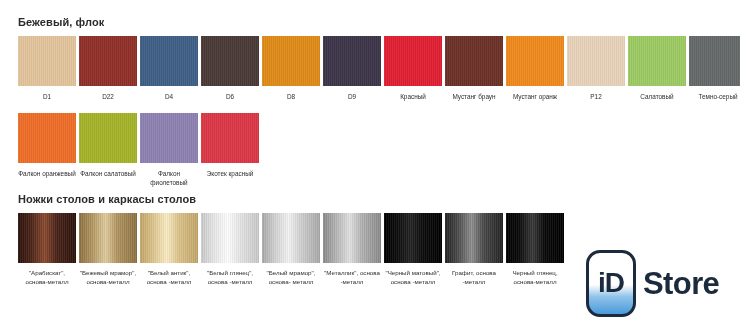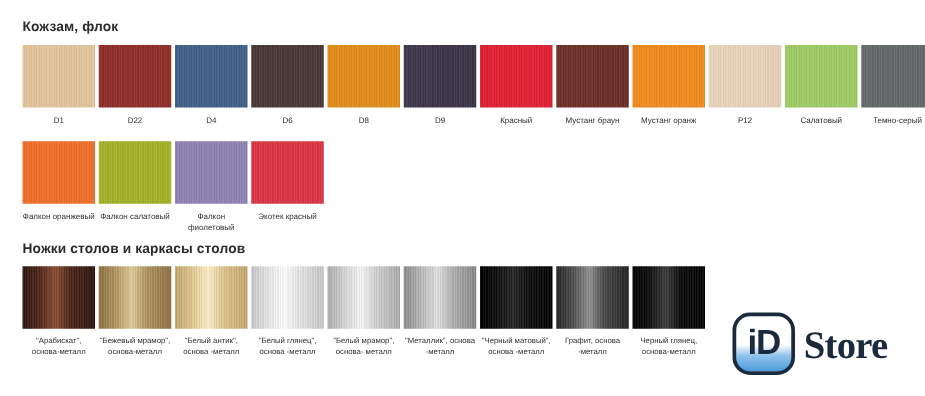--- a/index.html
+++ b/index.html
@@ -102,21 +102,21 @@
   
   #brand-logo {
     position: absolute;
     left: 586px;
     top: 250px;
     display: flex;
     align-items: center;
   }
   .logo-badge {
     width: 50px;
-    height: 50px;
+    height: 67px;
     border: 3px solid #1b2a3d;
     border-radius: 14px;
     background: linear-gradient(to bottom, #ffffff 0%, #ffffff 52%, #8fc2ea 72%, #4a9ada 100%);
     display: flex;
     align-items: center;
     justify-content: center;
     box-sizing: border-box;
     position: relative;
     overflow: hidden;
   }
@@ -125,35 +125,35 @@
     font-weight: bold;
     font-size: 28px;
     line-height: 28px;
     color: #1b2a3d;
     letter-spacing: -1px;
     position: relative;
     z-index: 2;
     margin-top: -2px;
   }
   .logo-word {
-    font-family: Liberation Serif, serif;
+    font-family: Liberation Sans, sans-serif;
     font-weight: bold;
     font-size: 31px;
     line-height: 31px;
     color: #1b2a3d;
     margin-left: 7px;
     letter-spacing: -0.6px;
   }
 </style>
 </head>
 <body>
 
 <div class="page">
 
-  <div class="section-title" id="title-upholstery">Кожзам, флок</div>
+  <div class="section-title" id="title-upholstery">Бежевый, флок</div>
 
   <div class="row" id="row-fabric-1">
       <div class="swatch-cell">
         <div class="swatch-chip" style="background: rgb(226, 196, 156);"></div>
         <div class="swatch-label">D1</div>
       </div>
       <div class="swatch-cell">
         <div class="swatch-chip" style="background: rgb(143, 47, 40);"></div>
         <div class="swatch-label">D22</div>
       </div>

